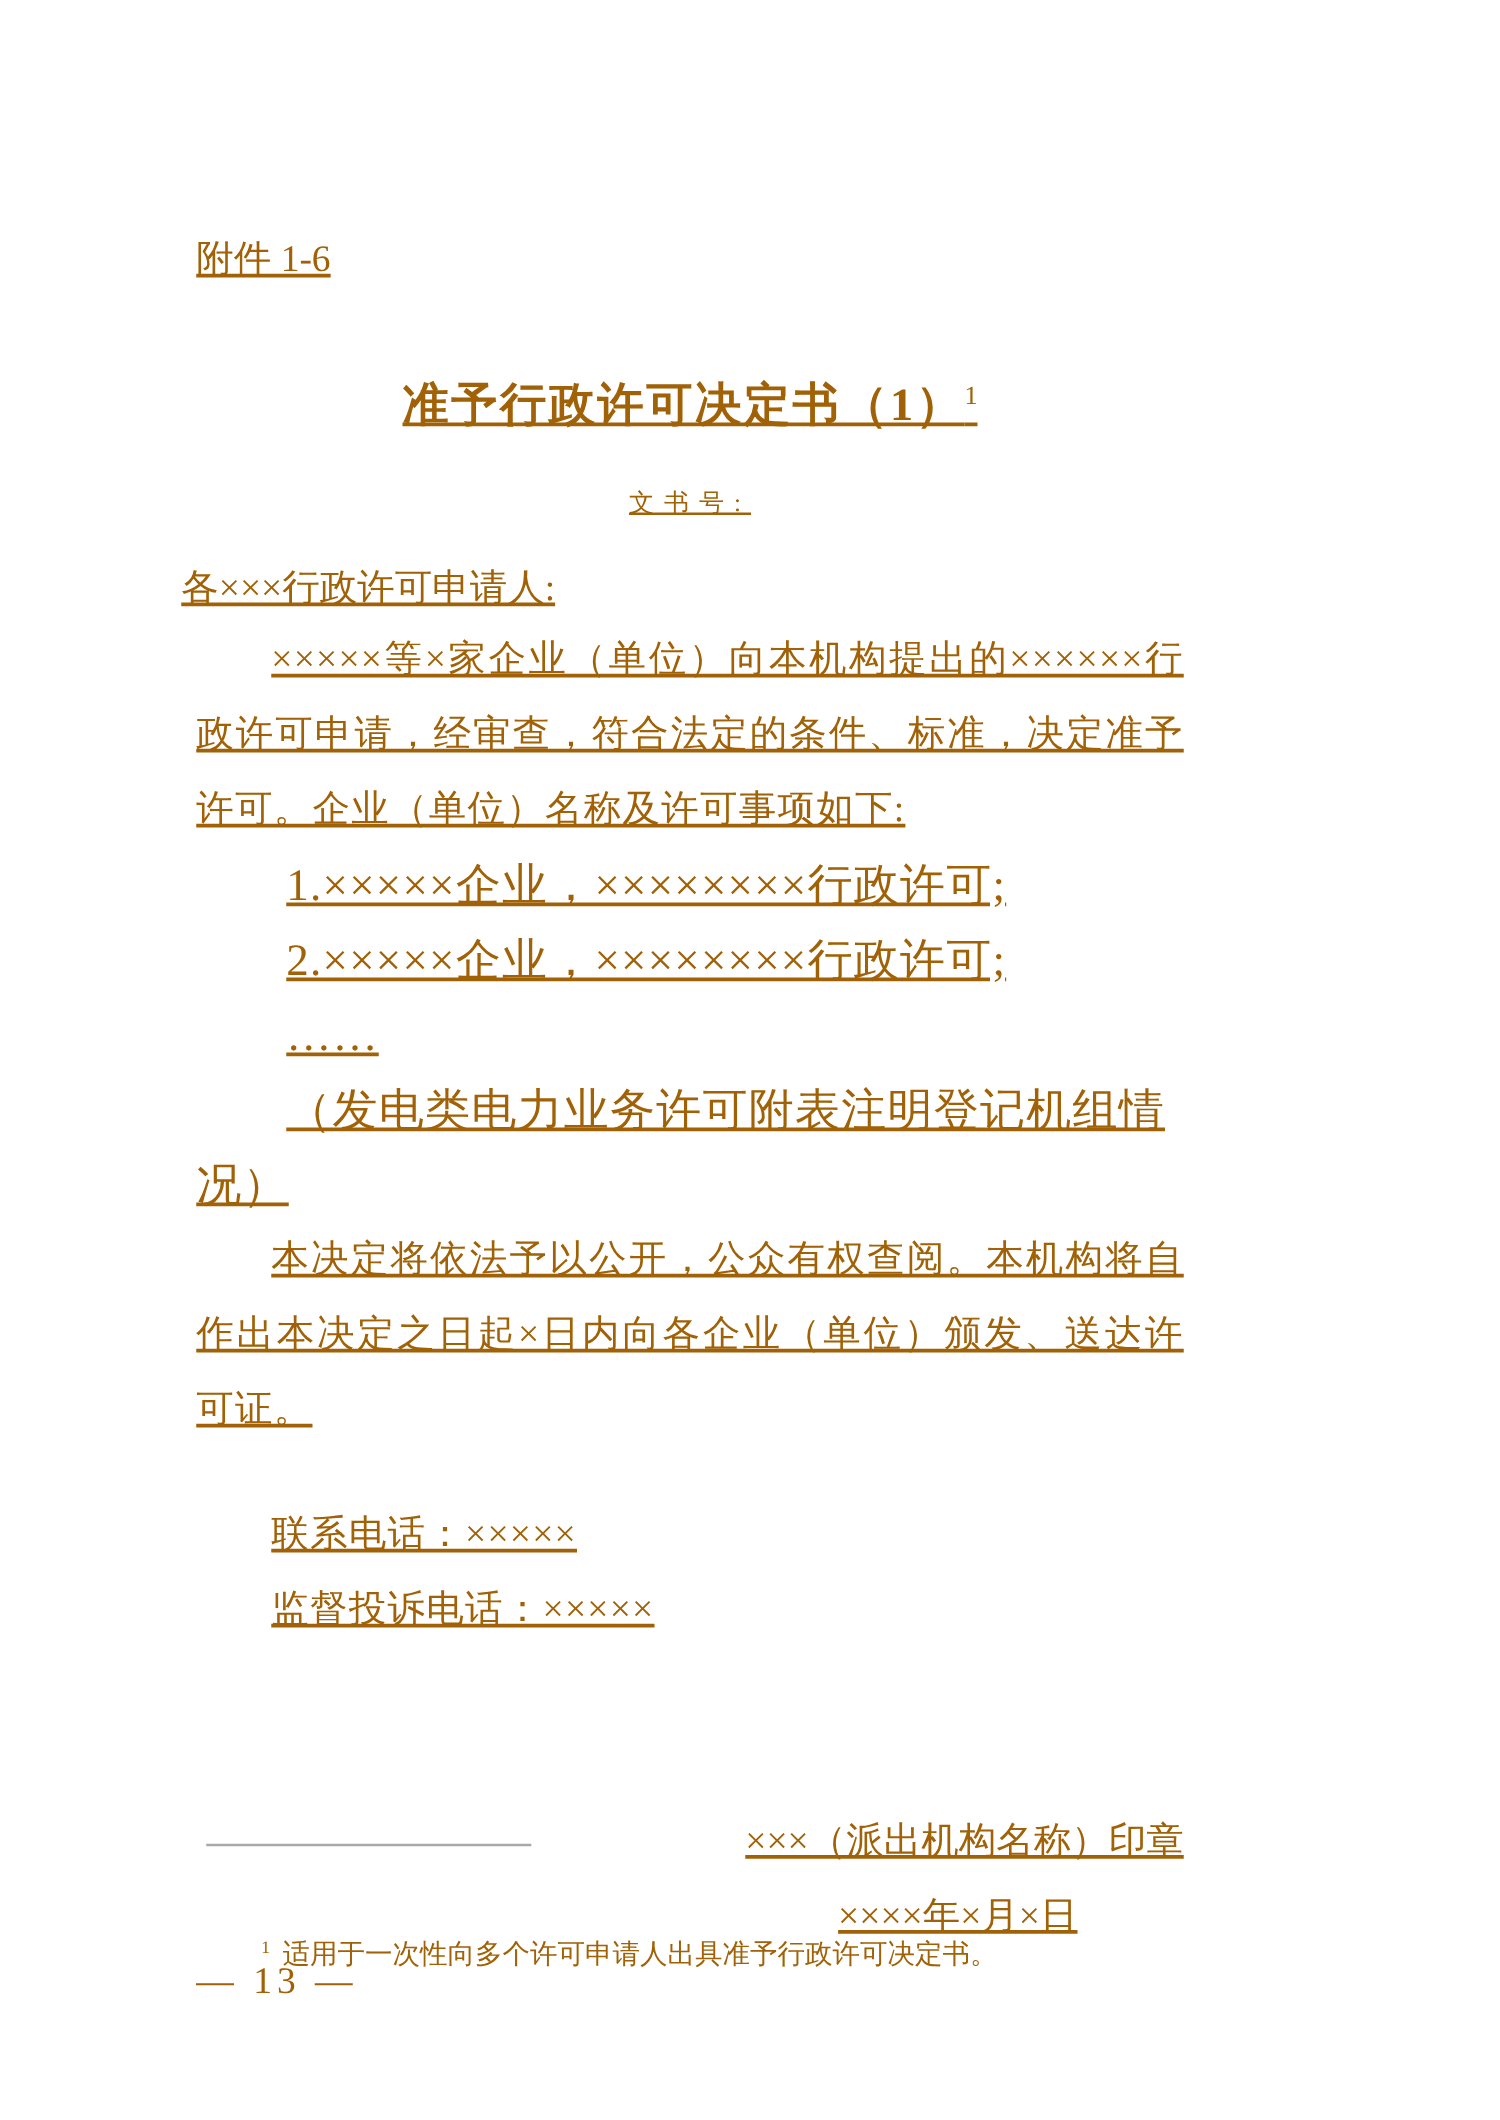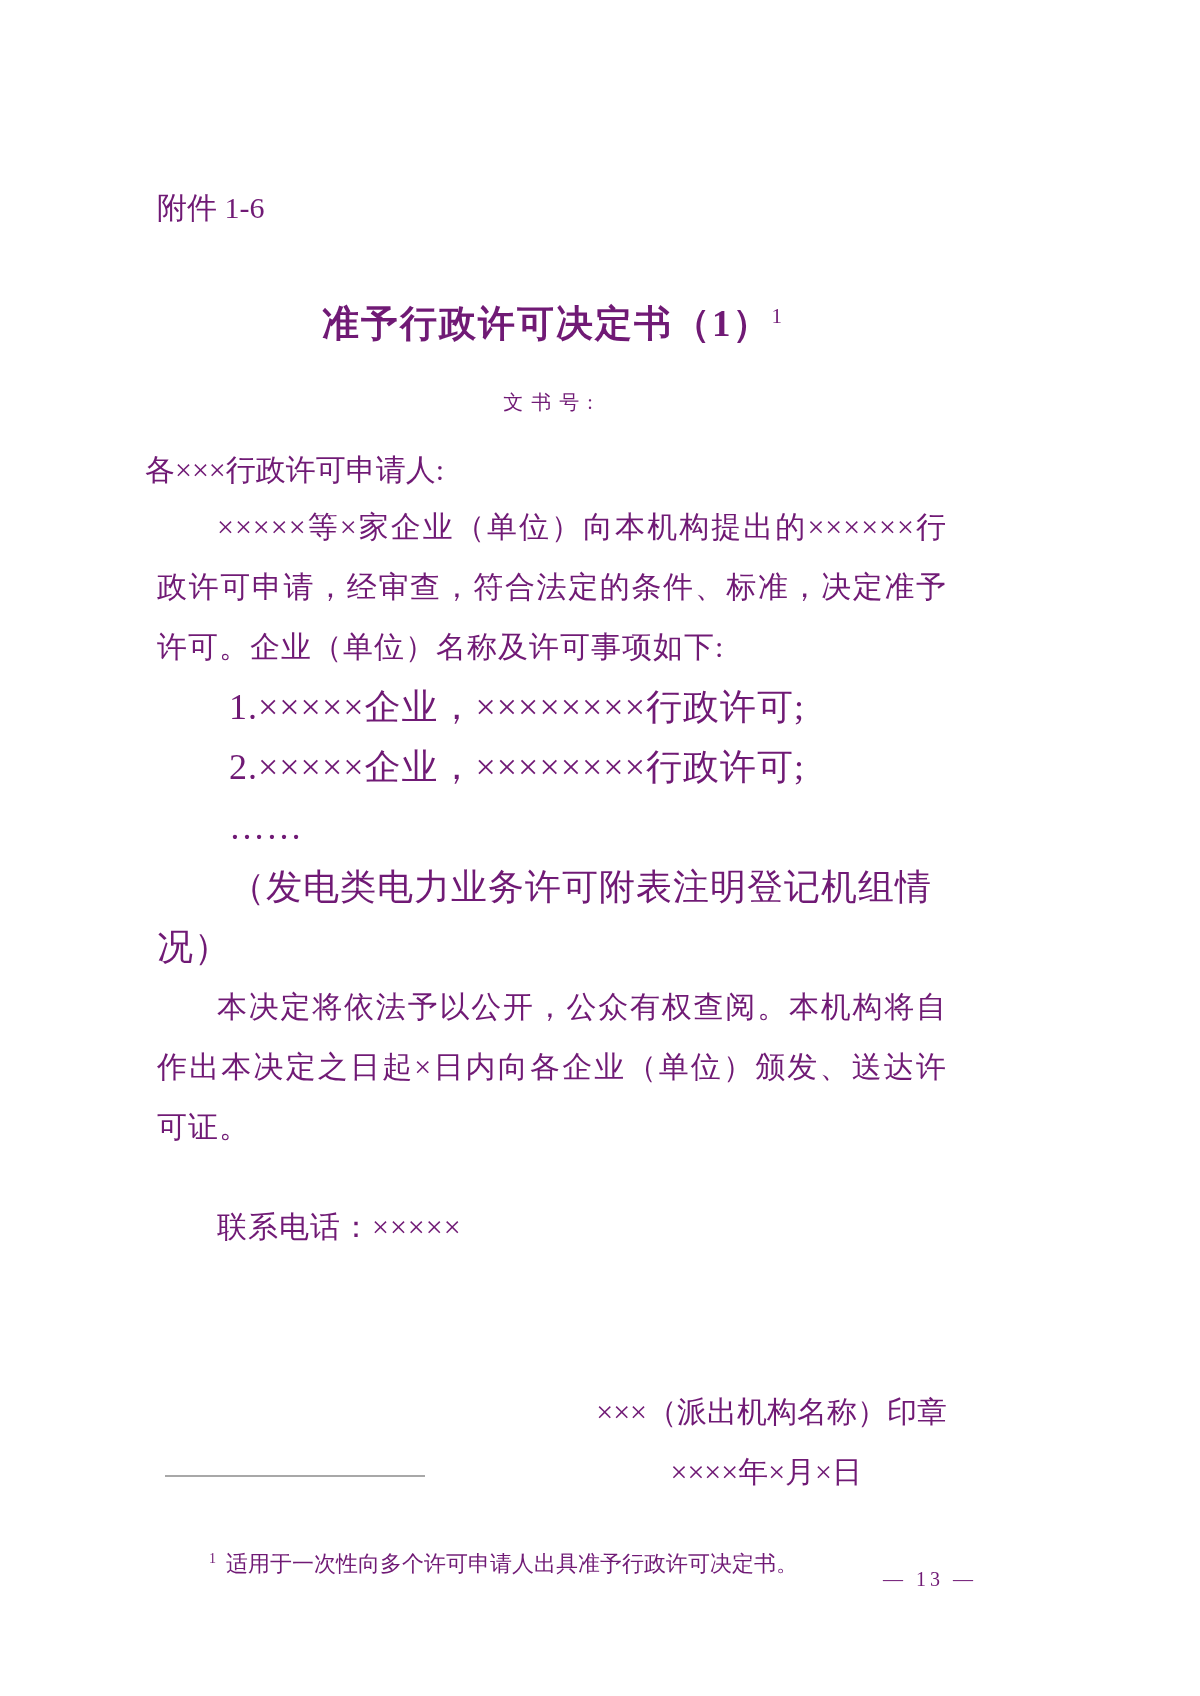--- a/index.html
+++ b/index.html
@@ -3,23 +3,24 @@
 <meta charset="utf-8">
 <style>
   * { box-sizing: border-box; }
   html, body { margin: 0; padding: 0; background: #ffffff; }
   .page {
     position: relative;
     width: 1170px;
     height: 1696px;
     margin: 0 auto;
     background: #ffffff;
-    color: #701a75;
+    color: #a16207;
     font-family: "Liberation Serif", "DejaVu Serif", serif;
     overflow: hidden;
+    text-decoration: underline;
   }
   .content {
     padding: 0 238px 0 142px; 
   }
   .attachment-label {
     margin-top: 188px;
     font-size: 30px;
     line-height: 40px;
   }
   .doc-title {
@@ -98,22 +99,22 @@
   .footnote sup {
     font-size: 14px;
     vertical-align: super;
     margin-right: 10px;
   }
   .page-number {
     position: absolute;
     left: 142px;
     top: 1568px;
     width: 820px;
-    text-align: right;
-    font-size: 20px;
+    text-align: left;
+    font-size: 30px;
     letter-spacing: 4px;
   }
 </style>
 </head>
 <body>
 
 <div class="page">
   <div class="content">
 
     <div class="attachment-label">附件 1-6</div>
@@ -132,20 +133,21 @@
     <div class="list-line">2.×××××企业，××××××××行政许可;</div>
 
     <div class="ellipsis-line">……</div>
 
     <div class="note-line">（发电类电力业务许可附表注明登记机组情况）</div>
 
     <p class="body-par">本决定将依法予以公开，公众有权查阅。本机构将自作出本决定之日起×日内向各企业（单位）颁发、送达许可证。</p>
 
     <div class="contacts">
       <div class="contact-line">联系电话：×××××</div>
+      <div class="contact-line">监督投诉电话：×××××</div>
     </div>
 
     <div class="signature">
       <div class="signature-org">×××（派出机构名称）印章</div>
       <div class="signature-date">××××年×月×日</div>
     </div>
 
   </div>
 
   <div class="footnote-rule"></div>

